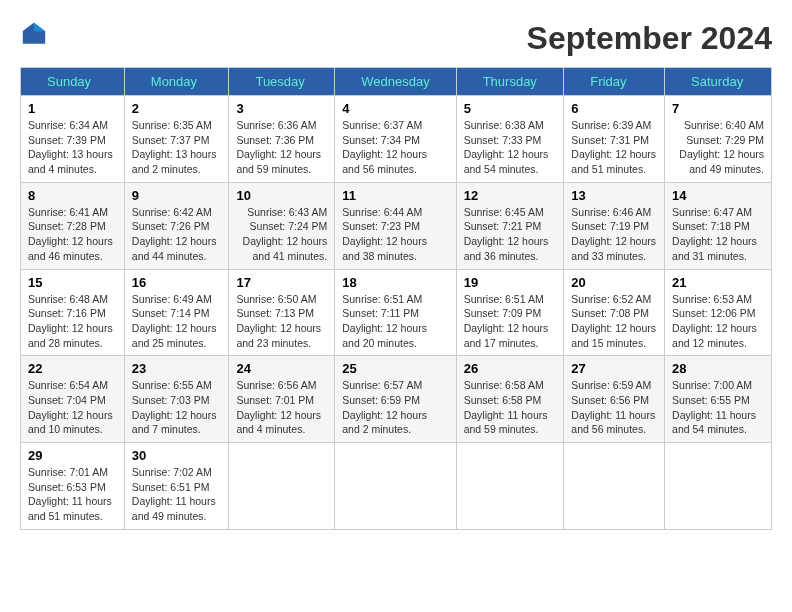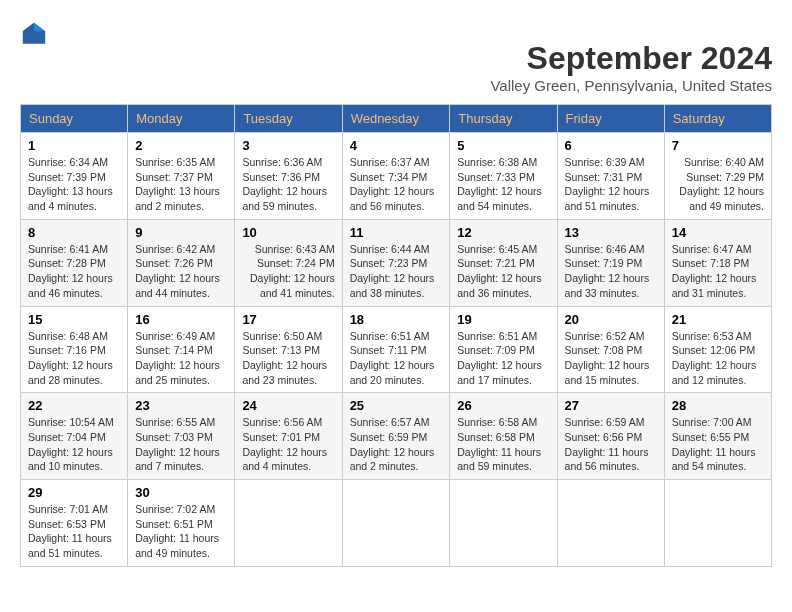--- a/index.html
+++ b/index.html
@@ -34,36 +34,35 @@
       width: 28px;
       height: 28px;
     }
     .title-section {
       text-align: right;
     }
     .month-title {
       font-size: 32px;
       font-weight: bold;
       color: #333;
-      margin-top: 20px;
     }
     .location-title {
       font-size: 15px;
       color: #555;
     }
     .calendar-table {
       width: 100%;
       border-collapse: collapse;
       font-size: 11px;
     }
     .calendar-table th {
       background-color: #2b5fa8;
-      color: #fdba74;
+      color: #5eead4;
       text-align: left;
-      padding: 6px 8px;
+      padding: 6px 26px;
       font-size: 13px;
       font-weight: normal;
       border: 1px solid #ccc;
     }
     .calendar-table td {
       border: 1px solid #ccc;
       padding: 5px 7px;
       vertical-align: top;
       width: 108px;
       min-height: 80px;
@@ -92,21 +91,20 @@
 <div class="header-section">
   <div class="logo">
     <svg class="logo-icon" viewBox="0 0 40 40">
       <polygon points="20,4 36,16 36,34 4,34 4,16" fill="#2b5fa8"></polygon>
       <polygon points="20,4 36,16 20,16" fill="#1a8cd8"></polygon>
       <polygon points="20,4 4,16 20,16" fill="#2b5fa8"></polygon>
     </svg>
   </div>
   <div class="title-section">
     <div class="month-title">September 2024</div>
-    <div class="location-title">Valley Green, Pennsylvania, United States</div>
   </div>
 </div>
 
 <table class="calendar-table">
   <thead>
     <tr>
     <th>Sunday</th>
         <th>Monday</th>
         <th>Tuesday</th>
         <th>Wednesday</th>
@@ -265,21 +263,21 @@
           <div class="day-number">21</div>
           <div class="day-info" style="white-space: pre-line;">Sunrise: 6:53 AM
 Sunset: 12:06 PM
 Daylight: 12 hours
 and 12 minutes.</div>
         </td>
       </tr>
       <tr>
         <td>
           <div class="day-number">22</div>
-          <div class="day-info" style="white-space: pre-line;">Sunrise: 10:54 AM
+          <div class="day-info" style="white-space: pre-line;">Sunrise: 6:54 AM
 Sunset: 7:04 PM
 Daylight: 12 hours
 and 10 minutes.</div>
         </td>
         <td>
           <div class="day-number">23</div>
           <div class="day-info" style="white-space: pre-line;">Sunrise: 6:55 AM
 Sunset: 7:03 PM
 Daylight: 12 hours
 and 7 minutes.</div>

